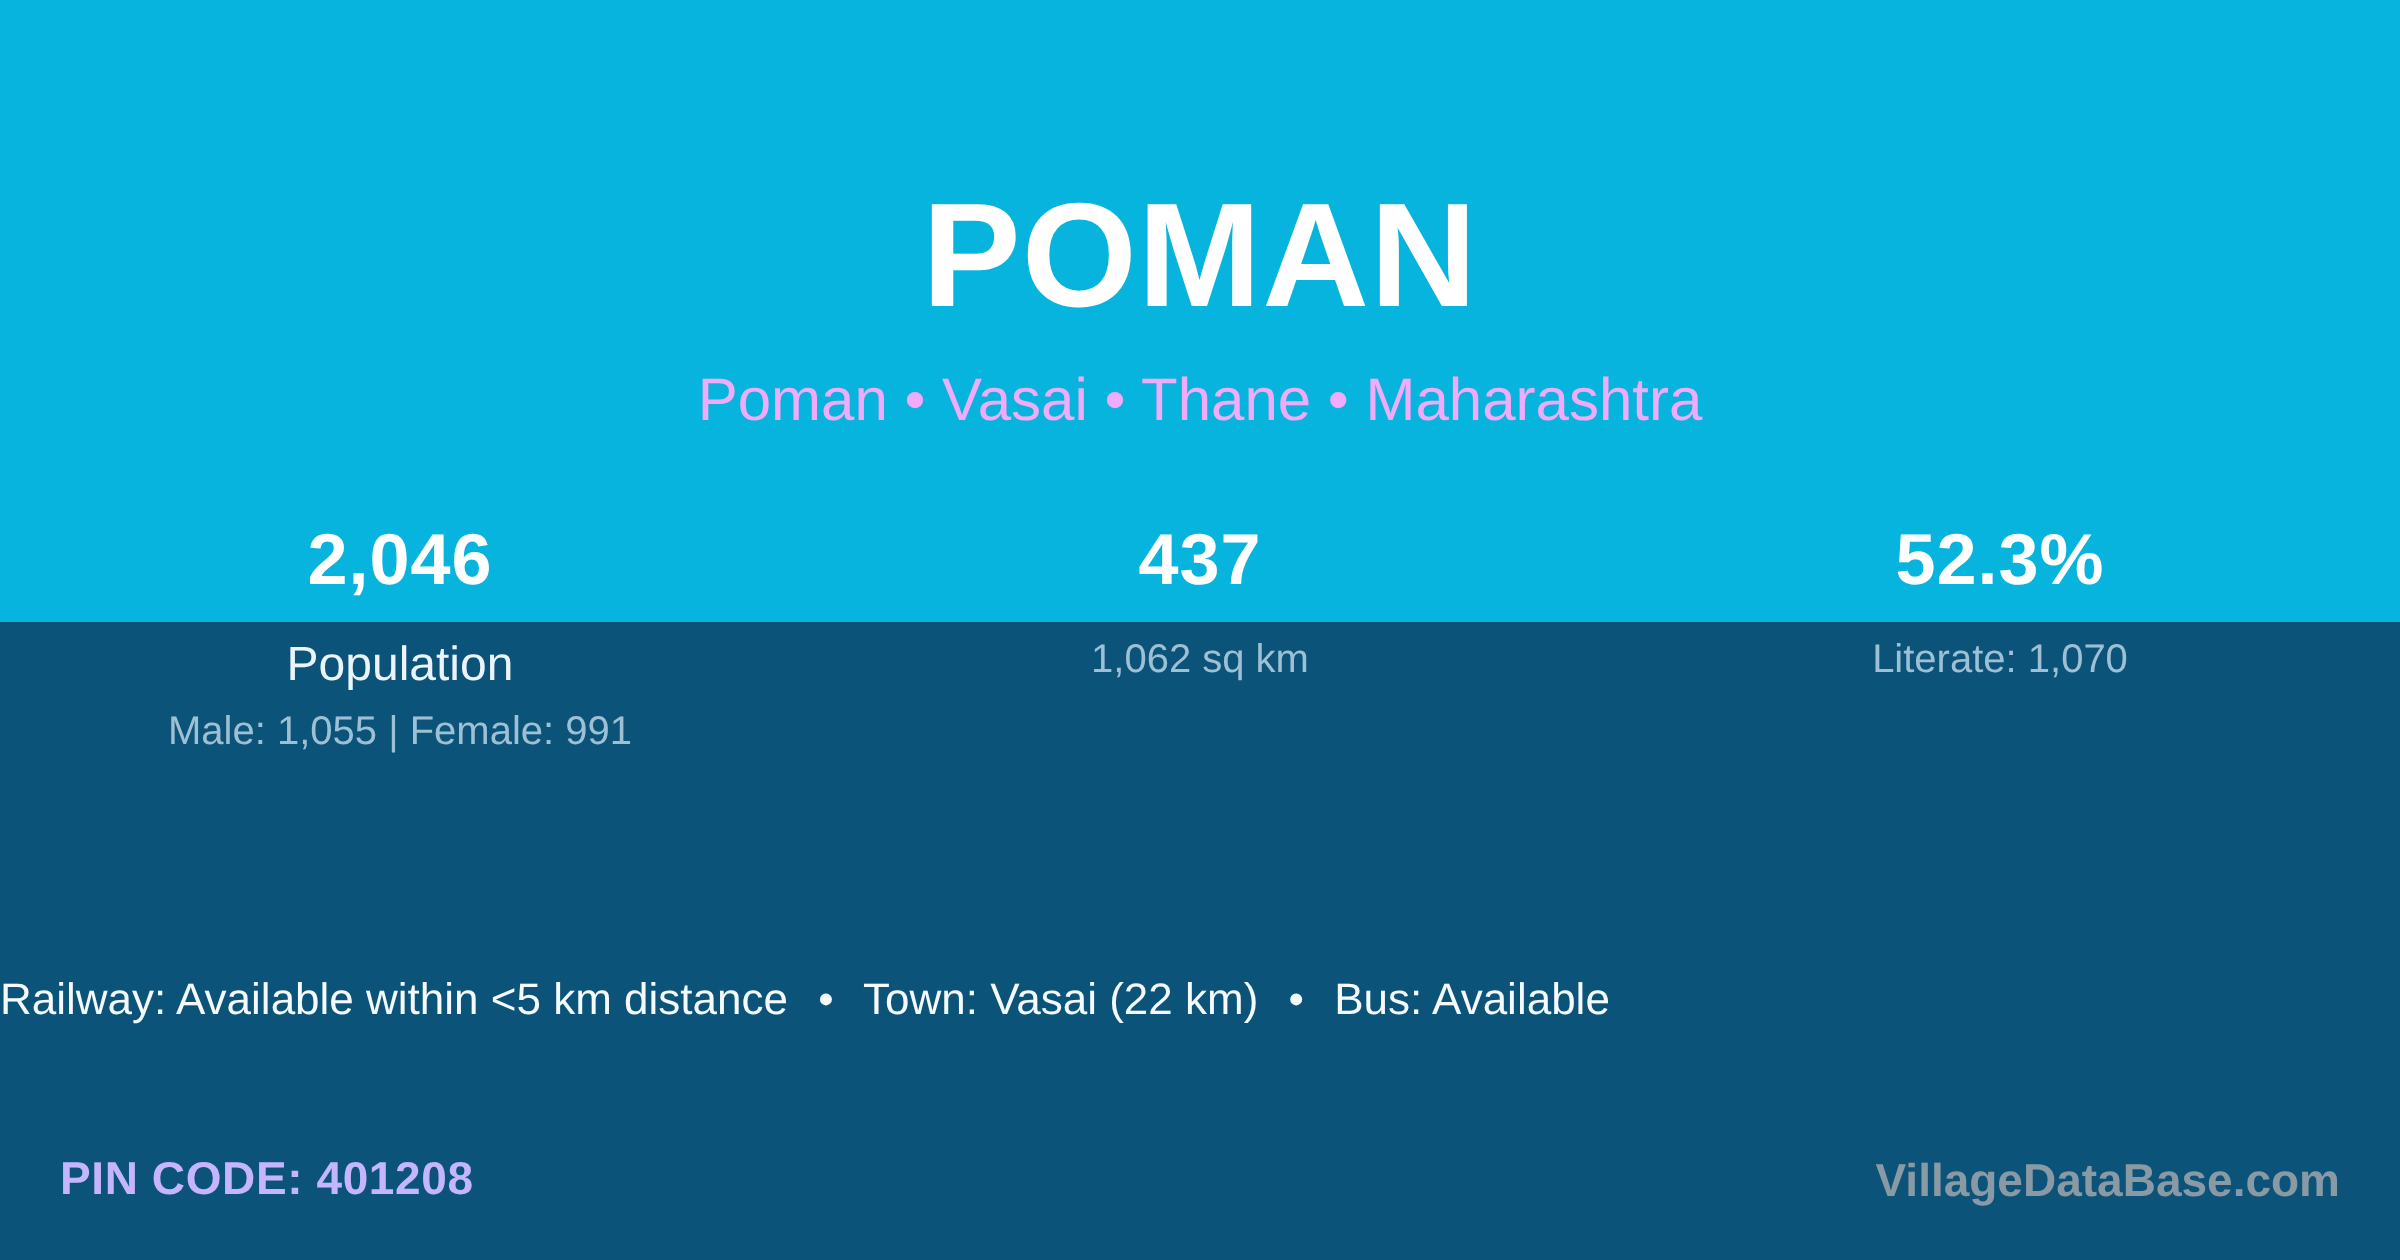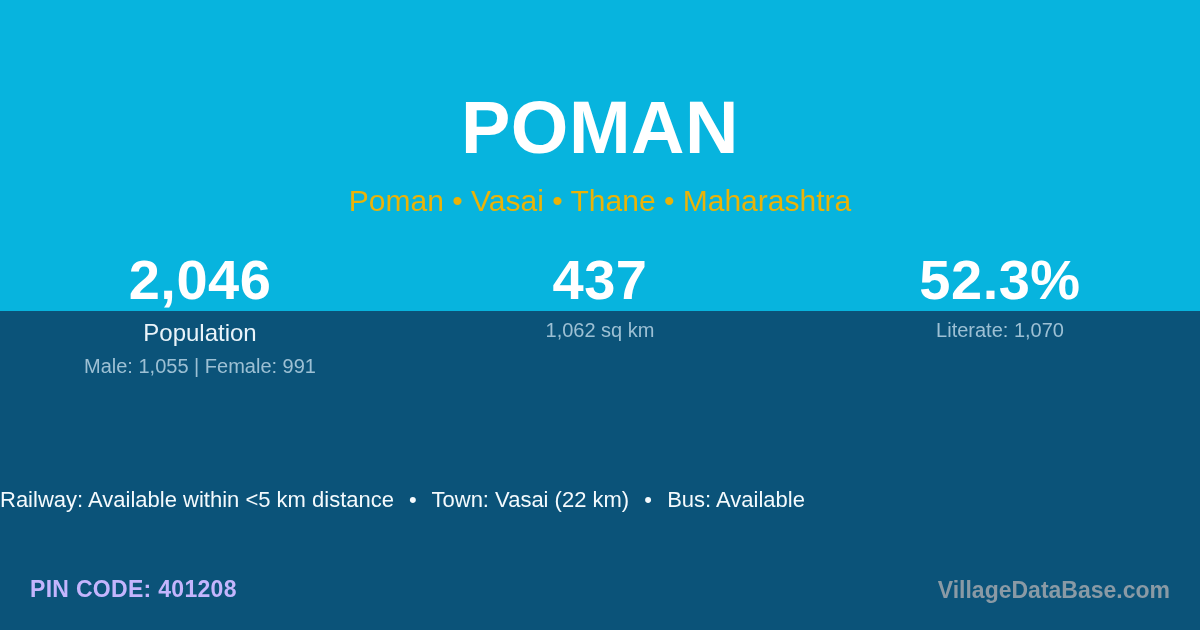--- a/index.html
+++ b/index.html
@@ -49,38 +49,38 @@
   
   .village-breadcrumb {
     position: absolute;
     left: 0;
     top: 182px;
     width: 1200px;
     text-align: center;
     font-size: 30px;
     line-height: 38px;
     font-weight: 400;
-    color: #eab308;
+    color: #f0abfc;
     white-space: nowrap;
   }
 
   
   .stats {
     position: absolute;
     left: 0;
     top: 248px;
     width: 1200px;
     display: flex;
   }
   .stat {
     flex: 1 1 0;
     text-align: center;
   }
   .stat-value {
-    font-size: 56px;
+    font-size: 36px;
     line-height: 63px;
     font-weight: 700;
     color: #ffffff;
     letter-spacing: 0.5px;
     white-space: nowrap;
   }
   .stat-label {
     margin-top: 7px;
     font-size: 24px;
     line-height: 29px;

